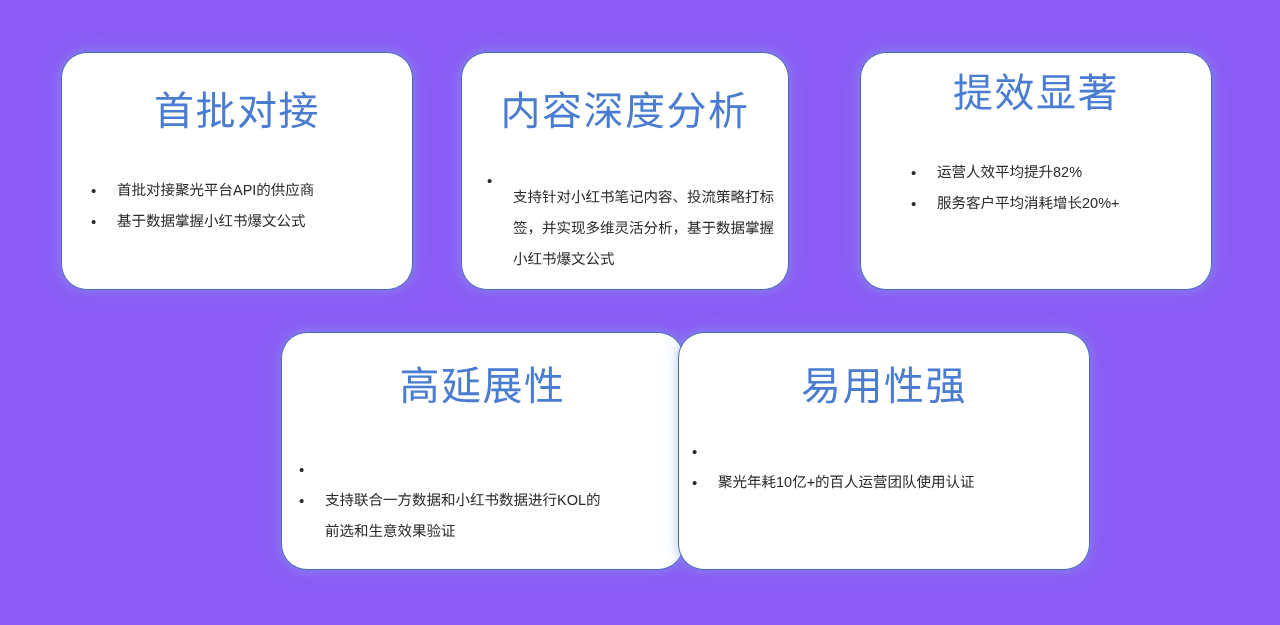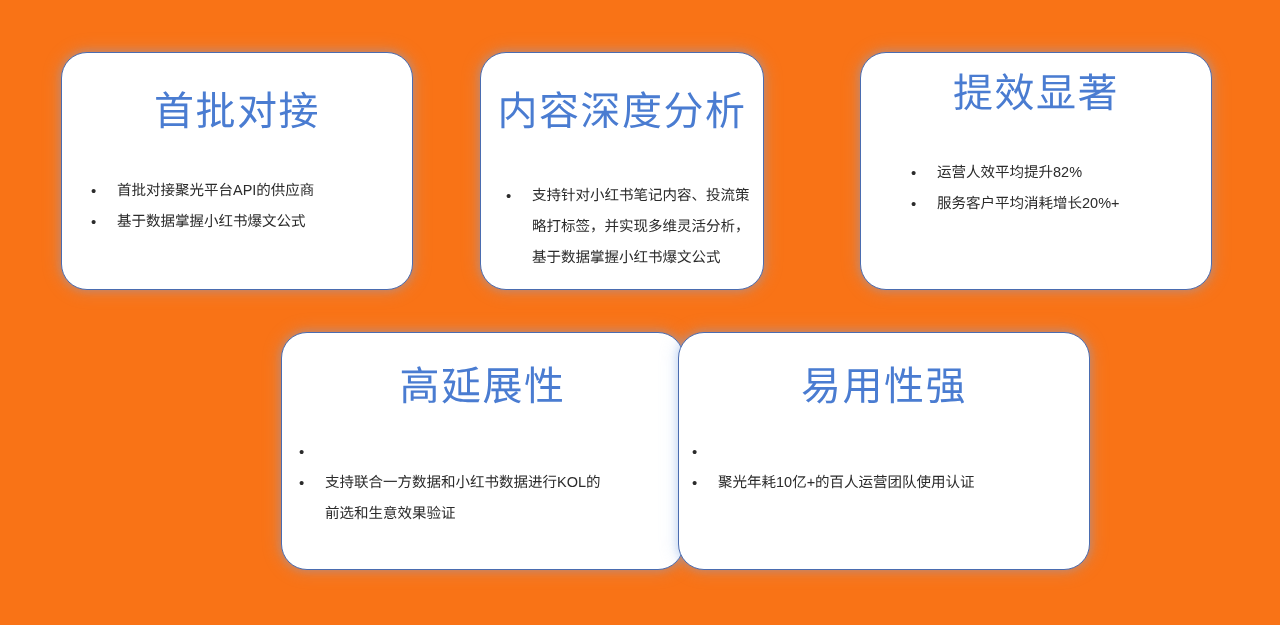--- a/index.html
+++ b/index.html
@@ -13,43 +13,43 @@
     background: #fdfdfd;
     font-family: "Liberation Sans", "DejaVu Sans", sans-serif;
     overflow: hidden;
     position: relative;
   }
 
   #slide {
     position: relative;
     width: 1280px;
     height: 625px;
-    background: #f97316;
+    background: #8b5cf6;
   }
 
   .card {
     position: absolute;
     box-sizing: border-box;
     background: #ffffff;
     border: 1.3px solid #4a6cb0;
     border-radius: 26px;
     box-shadow: 0 0 7px 2px rgba(120, 160, 225, 0.30),
                 0 0 16px 5px rgba(150, 185, 235, 0.16);
     display: flex;
     flex-direction: column;
     align-items: stretch;
   }
 
   
   #card-1 { left: 61px;  top: 52px;  width: 352px; height: 238px; }
-  #card-2 { left: 480px; top: 52px;  width: 284px; height: 238px; gap: 15px; }
+  #card-2 { left: 461px; top: 52px;  width: 328px; height: 238px; }
   #card-3 { left: 860px; top: 52px;  width: 352px; height: 238px; }
 
   
-  #card-4 { left: 281px; top: 332px; width: 403px; height: 238px; }
+  #card-4 { left: 281px; top: 332px; width: 403px; height: 238px; gap: 18px; }
   #card-5 { left: 678px; top: 332px; width: 412px; height: 238px; }
 
   .card-title {
     text-align: center;
     color: #4a7cd1;
     font-size: 40px;
     line-height: 1;
     letter-spacing: 1.5px;
     font-weight: 400;
     white-space: nowrap;
@@ -92,21 +92,21 @@
     user-select: none;
   }
 
   .bullet-text {
     flex: 1 1 auto;
     color: #2b2b2b;
     white-space: pre-line;
   }
 
   
-  #card-2 .bullet-text { max-width: 268px; }
+  #card-2 .bullet-text { max-width: 268px; margin-top: 17px; }
   #card-4 .bullet-text { max-width: 280px; }
   #card-5 .bullet-text { max-width: 282px; }
 </style>
 </head>
 <body>
 
 <div id="slide">
 
   <section class="card" id="card-1">
     <h2 class="card-title">首批对接</h2>

